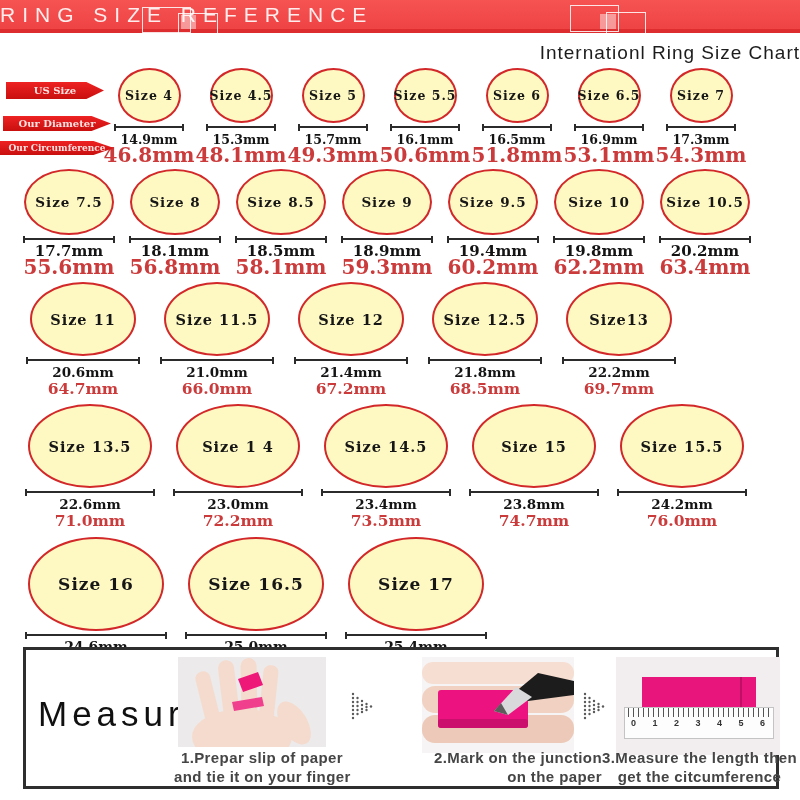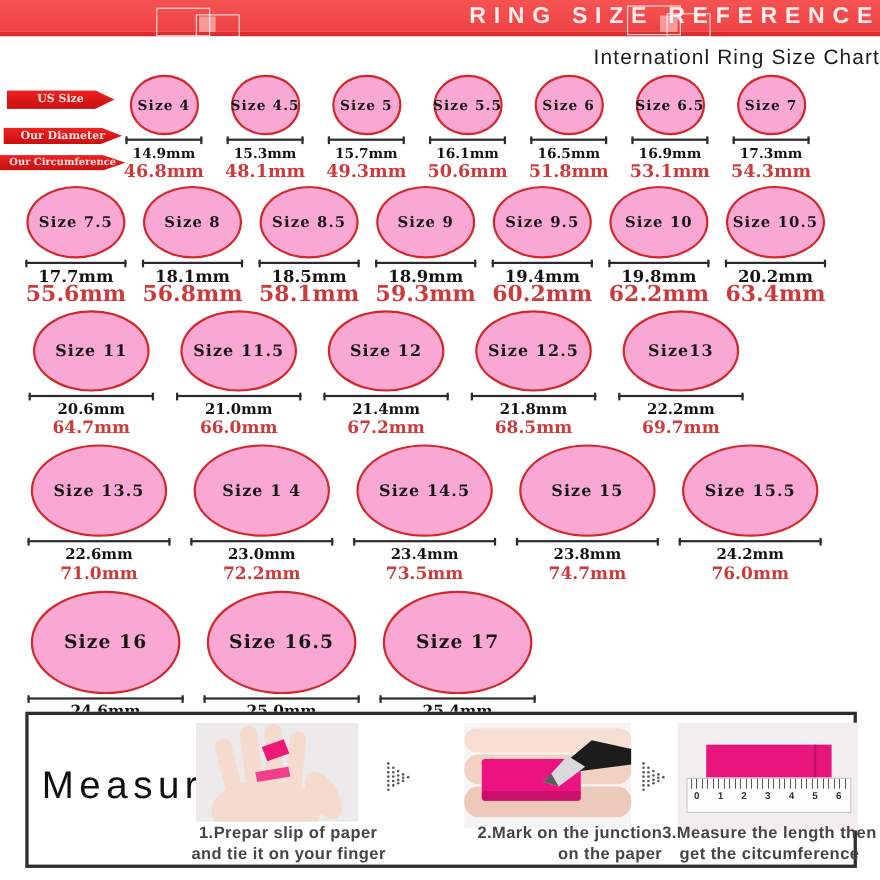--- a/index.html
+++ b/index.html
@@ -6,21 +6,21 @@
   body{
     width:800px;height:800px;overflow:hidden;background:#fff;
     font-family:"Liberation Sans",sans-serif;position:relative;
   }
   
   .banner{
     position:relative;height:29px;background:linear-gradient(#f65353,#ef4344);
     border-bottom:4px solid #dd2d2f;
   }
   .banner-title{
-    text-align:right;line-height:29px;color:#ffecec;font-weight:bold;
+    text-align:left;line-height:29px;color:#ffecec;font-weight:normal;
     font-size:21px;letter-spacing:7px;font-family:"Liberation Sans",sans-serif;
   }
   .sq{position:absolute;border:1px solid rgba(255,255,255,.85);}
   .sqf{position:absolute;background:rgba(255,255,255,.45);}
   
   .subtitle{
     text-align:right;margin-top:9px;font-size:19px;color:#1c1c1c;
     letter-spacing:1px;font-weight:400;
   }
   
@@ -32,37 +32,37 @@
   }
   .la-us{left:6px;top:82px;width:98px;height:17px;font-size:10px;}
   .la-dia{left:3px;top:116px;width:108px;height:15px;font-size:10px;}
   .la-cir{left:0;top:141px;width:114px;height:14px;font-size:9px;}
   
   .rows{position:relative;}
   .row{display:flex;}
   .cell{display:flex;flex-direction:column;align-items:center;}
   .ring{
     border:2.5px solid #d3282a;border-radius:50%;
-    display:flex;align-items:center;justify-content:center;background:#f9a8d4;
+    display:flex;align-items:center;justify-content:center;background:#fef9c3;
   }
   .sz{
     font-family:"DejaVu Serif",serif;font-weight:bold;color:#161616;
     letter-spacing:1px;white-space:nowrap;
   }
   .dline{position:relative;border-top:2px solid #2b2b2b;height:4px;margin-top:3px;}
   .dline::before,.dline::after{
     content:"";position:absolute;top:-4px;width:2px;height:7px;background:#2b2b2b;
   }
   .dline::before{left:0;} .dline::after{right:0;}
   .dia{font-family:"DejaVu Serif",serif;font-weight:bold;color:#141414;line-height:15px;}
   .cir{font-family:"DejaVu Serif",serif;font-weight:bold;color:#cb3b3b;line-height:17px;}
 
   .r1{margin:4px 0 0 103px;} .r1 .cell{width:92px;}
   .r1 .ring{width:59px;height:51px;} .r1 .sz{font-size:12.5px;}
-  .r1 .dline{width:70px;} .r1 .dia{font-size:12.5px;} .r1 .cir{font-size:16px;}
+  .r1 .dline{width:70px;} .r1 .dia{font-size:12.5px;} .r1 .cir{font-size:20px;}
 
   .r2{margin:5px 0 0 16px;} .r2 .cell{width:106px;}
   .r2 .ring{width:86px;height:62px;} .r2 .sz{font-size:13.5px;}
   .r2 .dline{width:92px;} .r2 .dia{font-size:15px;} .r2 .cir{font-size:20px;}
 
   .r3{margin:6px 0 0 16px;} .r3 .cell{width:134px;}
   .r3 .ring{width:102px;height:70px;} .r3 .sz{font-size:14.5px;}
   .r3 .dline{width:114px;} .r3 .dia{font-size:13.5px;} .r3 .cir{font-size:15.5px;}
 
   .r4{margin:7px 0 0 16px;} .r4 .cell{width:148px;}

